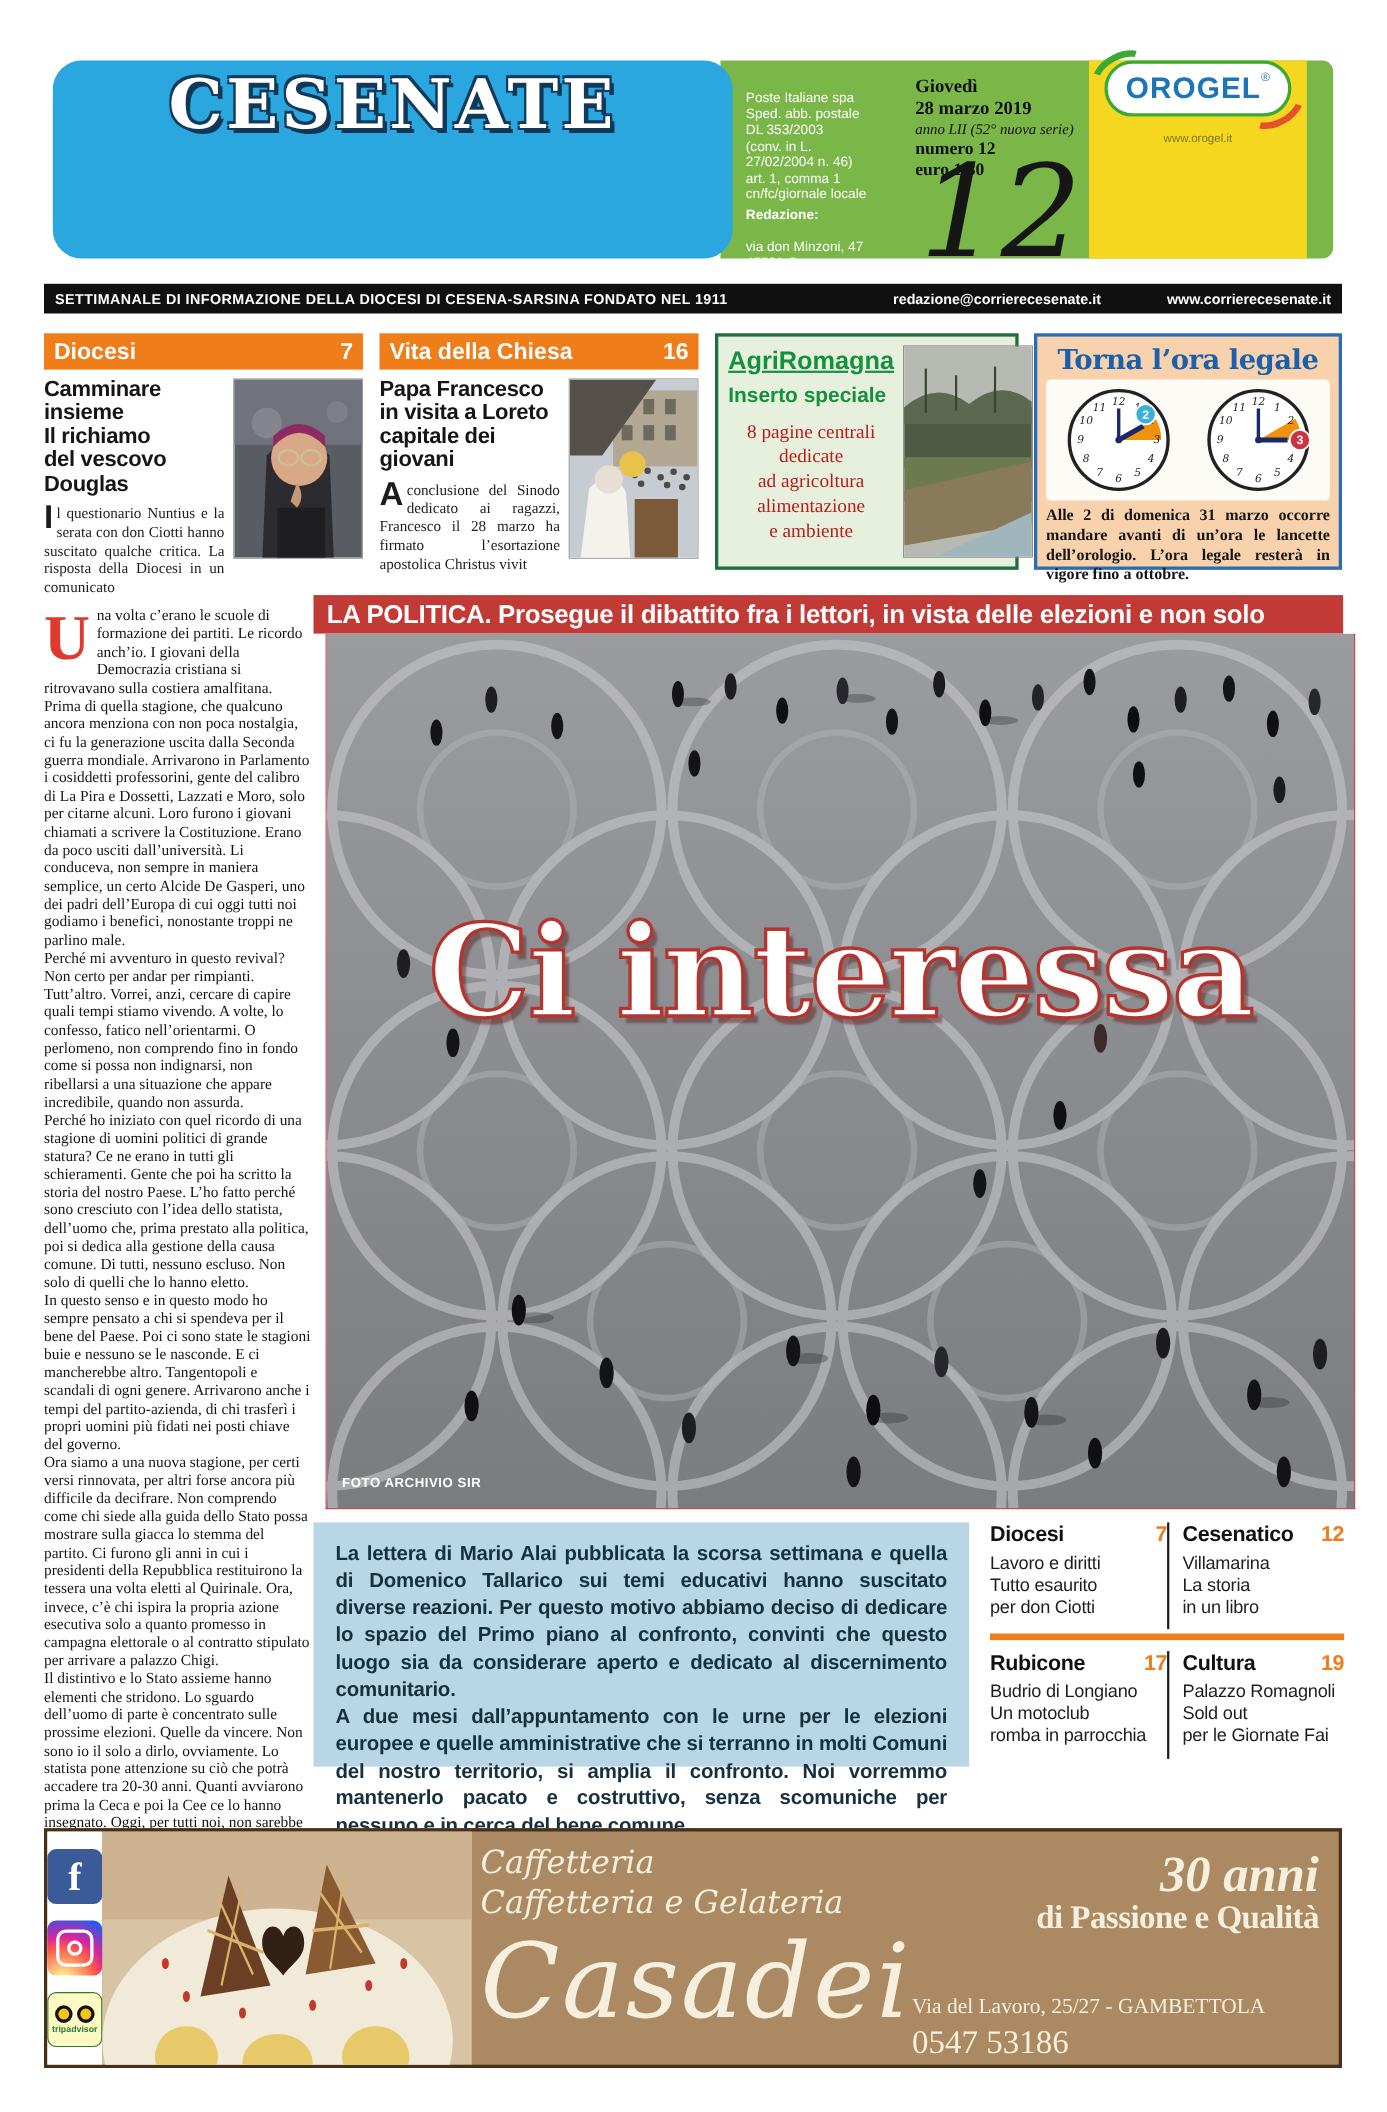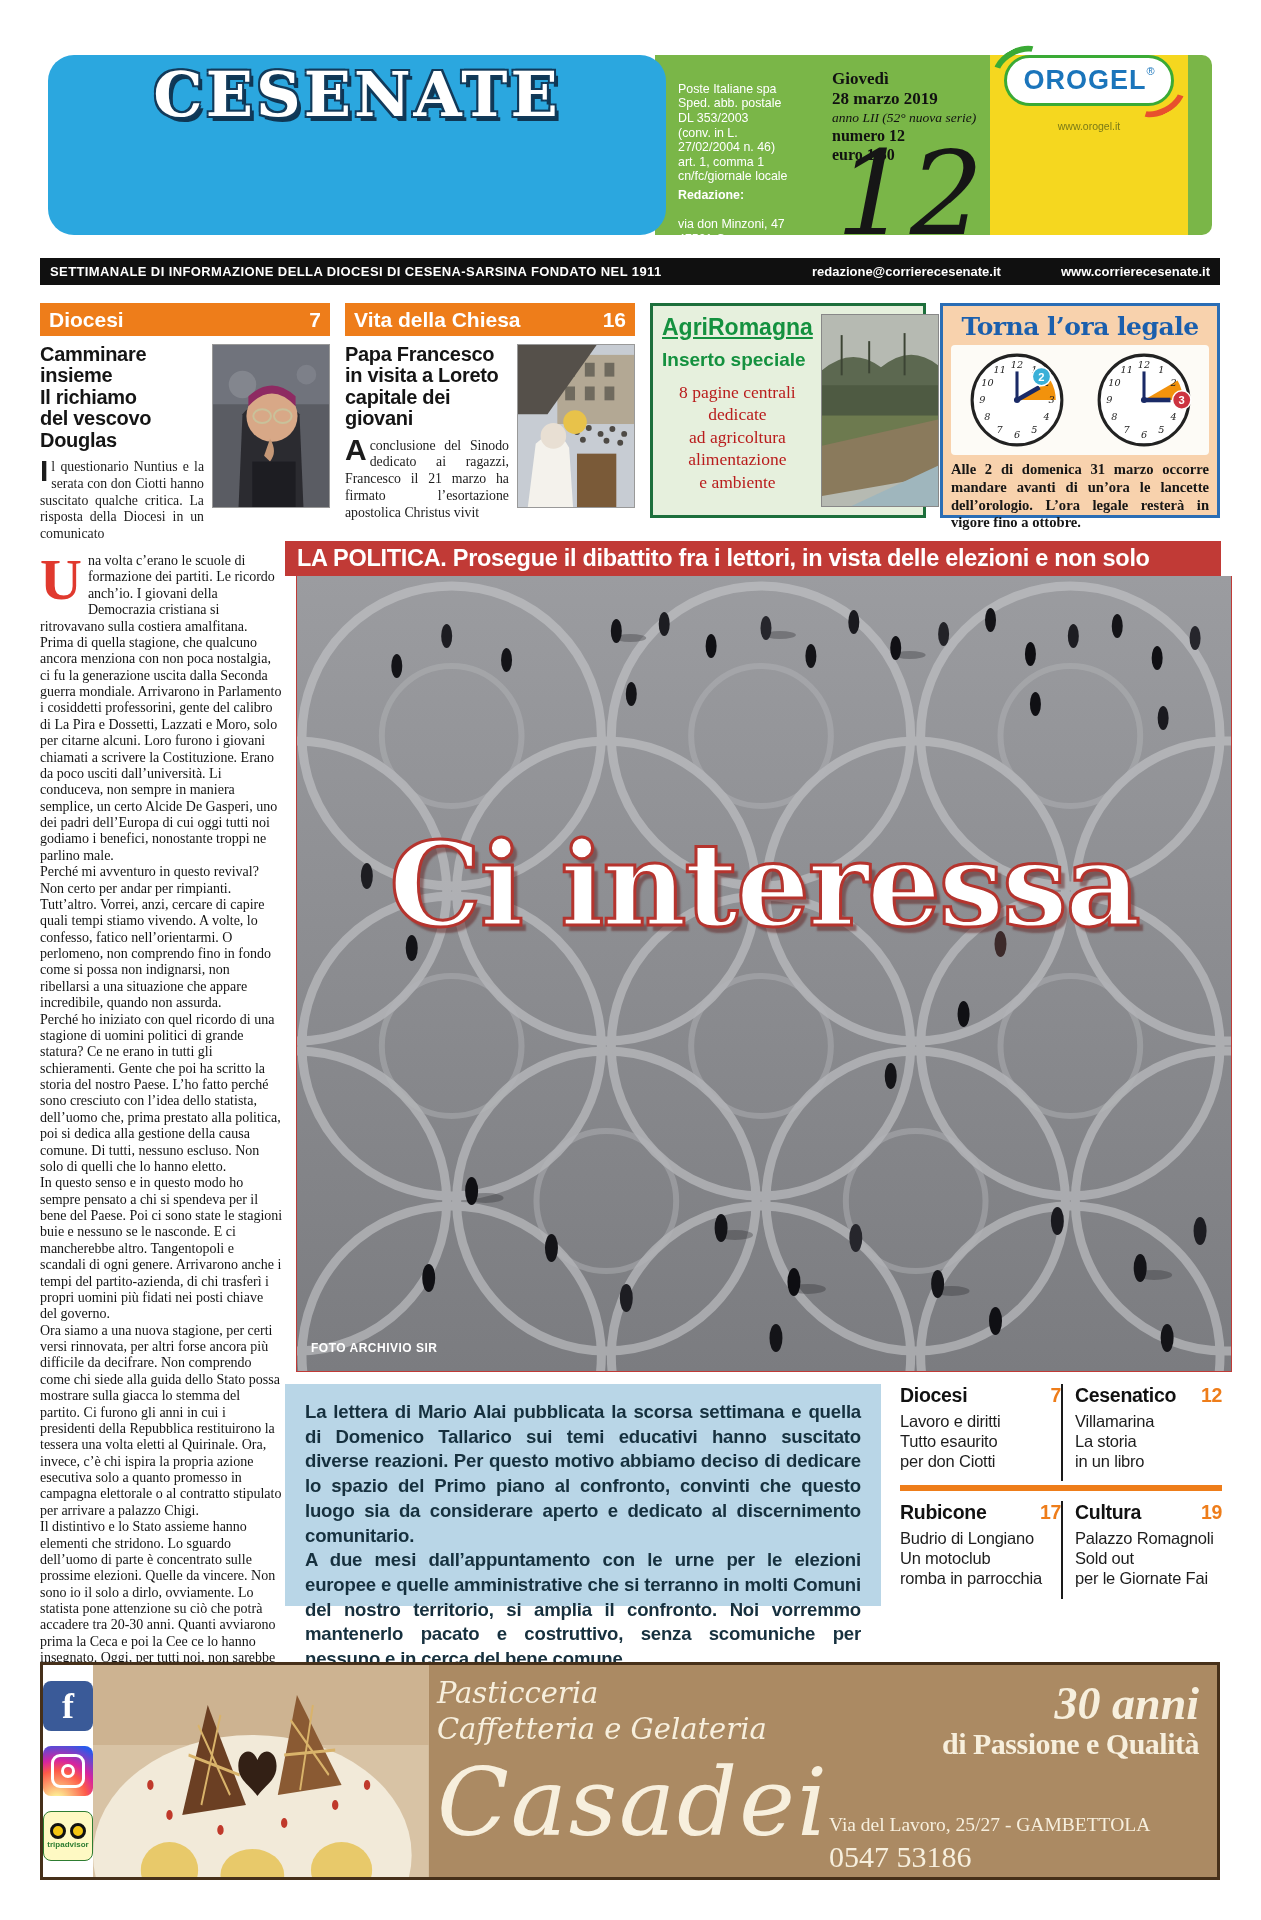--- a/index.html
+++ b/index.html
@@ -220,21 +220,21 @@
 <div class="abs teaser t2">
   <div class="obar">
     <span>Vita della Chiesa</span>
     <span>16</span>
   </div>
   <div class="tbody">
     <div class="tcol">
       <div class="thead">Papa Francesco
 in visita a Loreto
 capitale dei giovani</div>
-      <div class="ttext"><span class="dropcap">A</span><span>conclusione del Sinodo dedicato ai ragazzi, Francesco il 21 marzo ha firmato l’esortazione apostolica Christus vivit</span></div>
+      <div class="ttext"><span class="dropcap">A</span><span>conclusione del Sinodo dedicato ai ragazzi, Francesco il 28 marzo ha firmato l’esortazione apostolica Christus vivit</span></div>
     </div>
     <div class="tphoto">
       <svg viewBox="0 0 118 164" width="100%" height="100%" preserveAspectRatio="none">
         <rect width="118" height="164" fill="#c7ccd3"></rect>
         <rect x="40" y="10" width="78" height="70" fill="#b3a894"></rect>
         <rect x="48" y="18" width="10" height="14" fill="#6f6a5e"></rect>
           <rect x="68" y="18" width="10" height="14" fill="#6f6a5e"></rect>
           <rect x="88" y="18" width="10" height="14" fill="#6f6a5e"></rect>
         <rect x="48" y="42" width="10" height="14" fill="#6f6a5e"></rect>
           <rect x="68" y="42" width="10" height="14" fill="#6f6a5e"></rect>
@@ -537,21 +537,21 @@
         </g>
       <g fill="#e8c96a">
           <ellipse cx="120" cy="205" rx="45" ry="28"></ellipse>
           <ellipse cx="250" cy="210" rx="50" ry="26"></ellipse>
           <ellipse cx="390" cy="205" rx="48" ry="28"></ellipse>
         </g>
     </svg>
   </div>
   <div class="adright">
     <div class="ad-script">
-      <div class="s1">Pasticceria</div>
+      <div class="s1">Caffetteria</div>
       <div class="s1">Caffetteria e Gelateria</div>
       <div class="ad-brand">Casadei</div>
     </div>
     <div class="ad-info">
       <div class="ad-years1">30 anni</div>
       <div class="ad-years2">di Passione e Qualità</div>
       <div class="ad-addr">Via del Lavoro, 25/27 - GAMBETTOLA</div>
       <div class="ad-phone">0547 53186</div>
     </div>
   </div>

